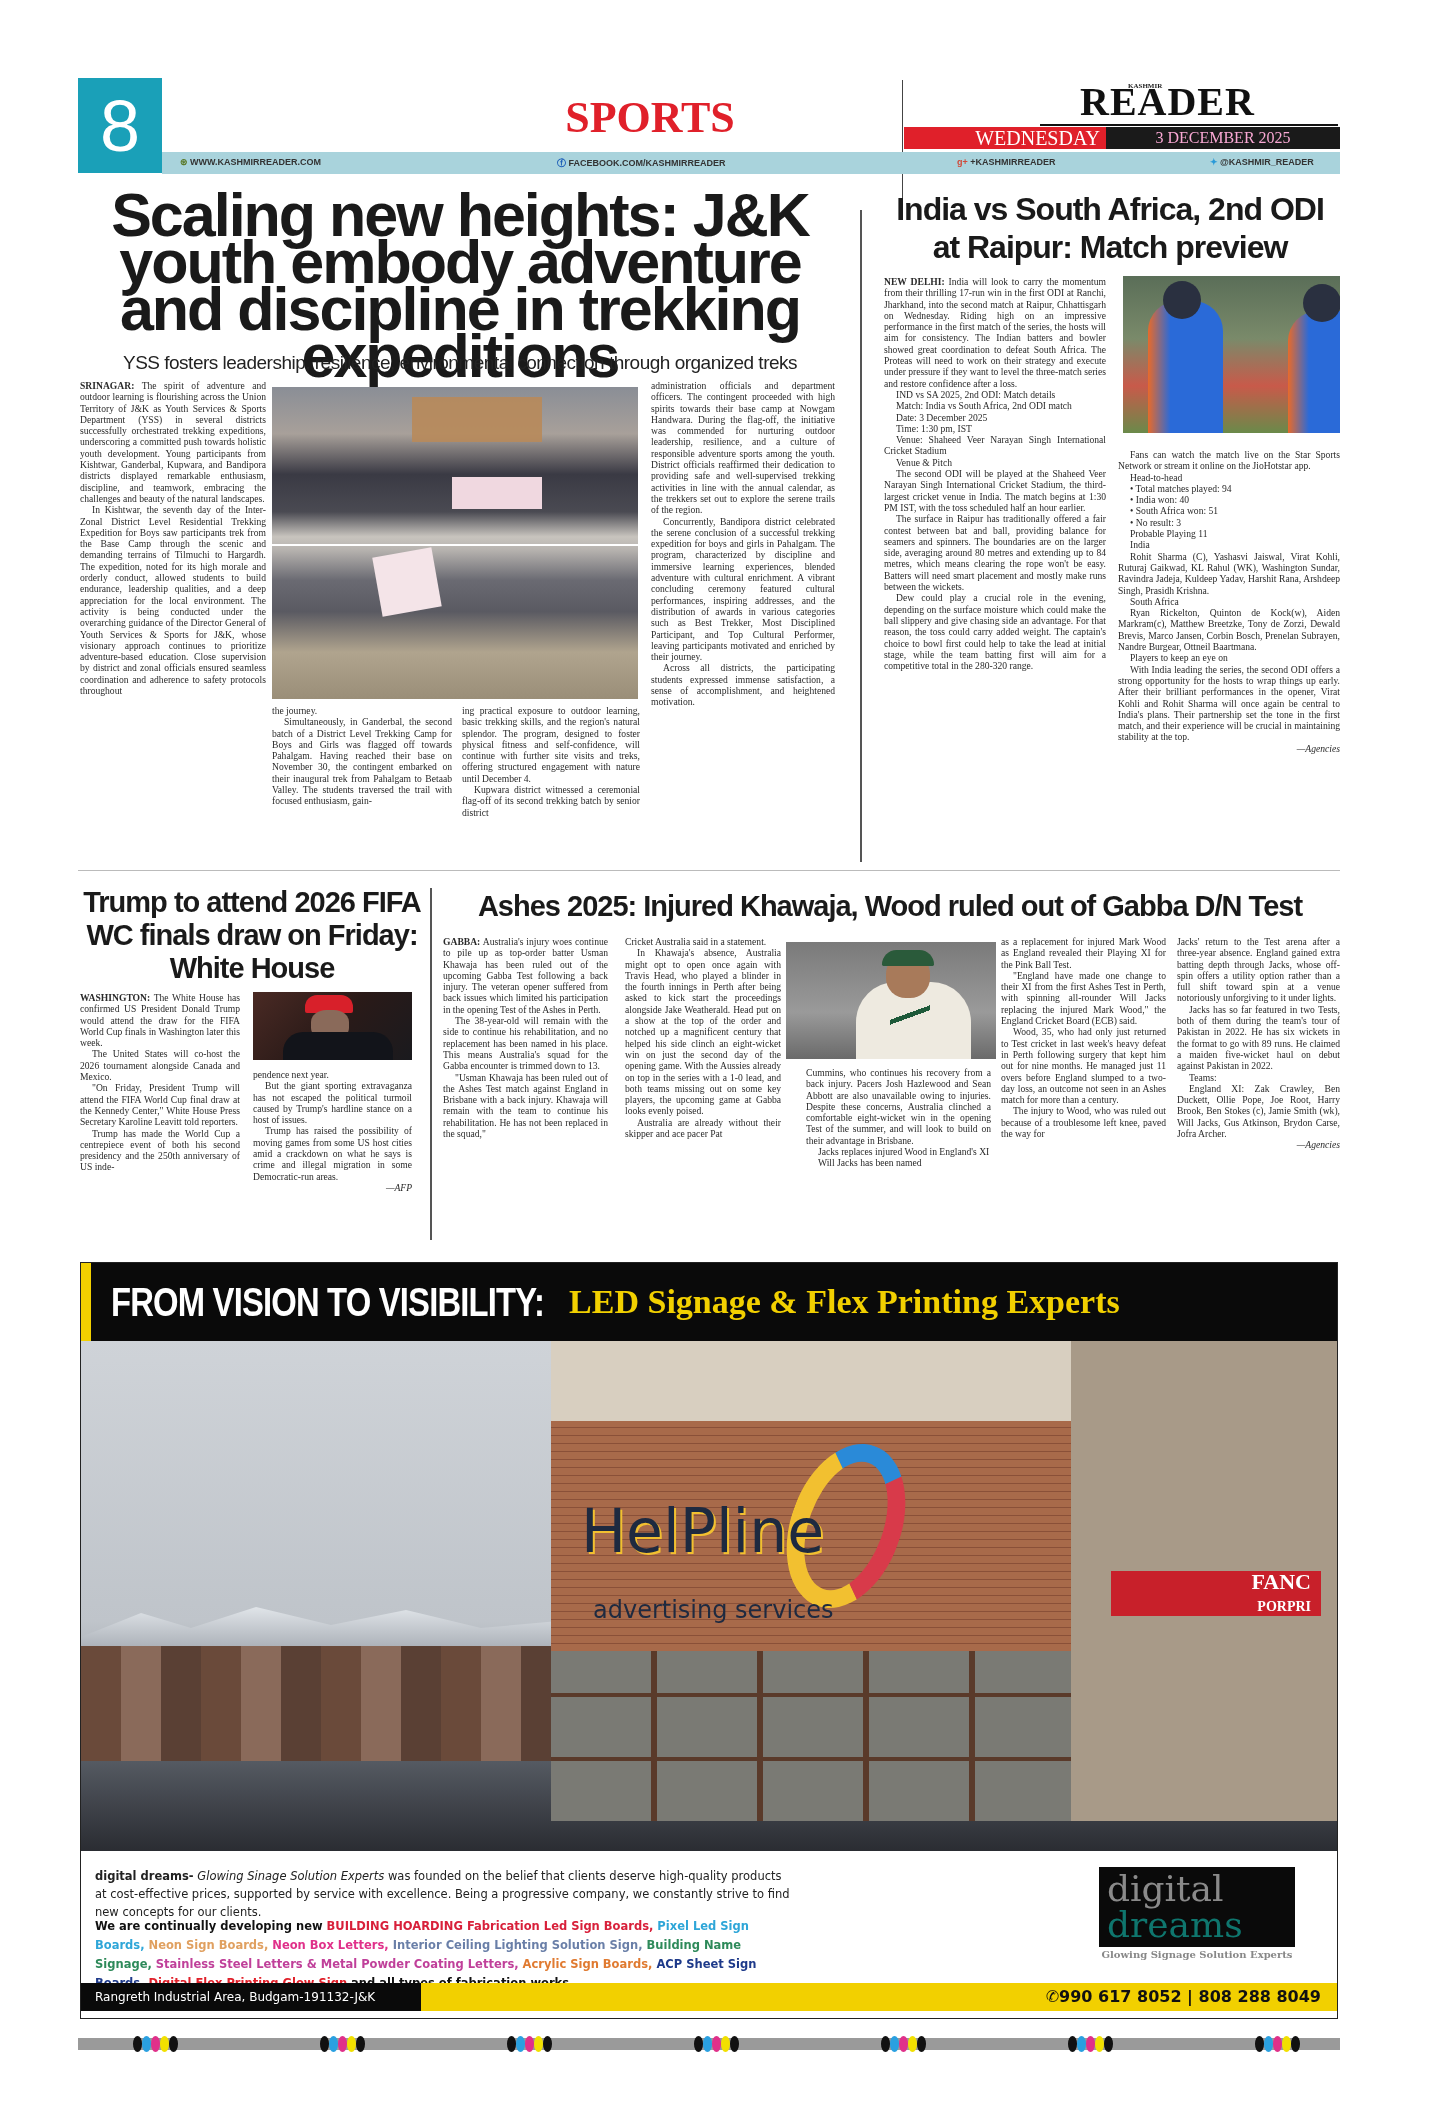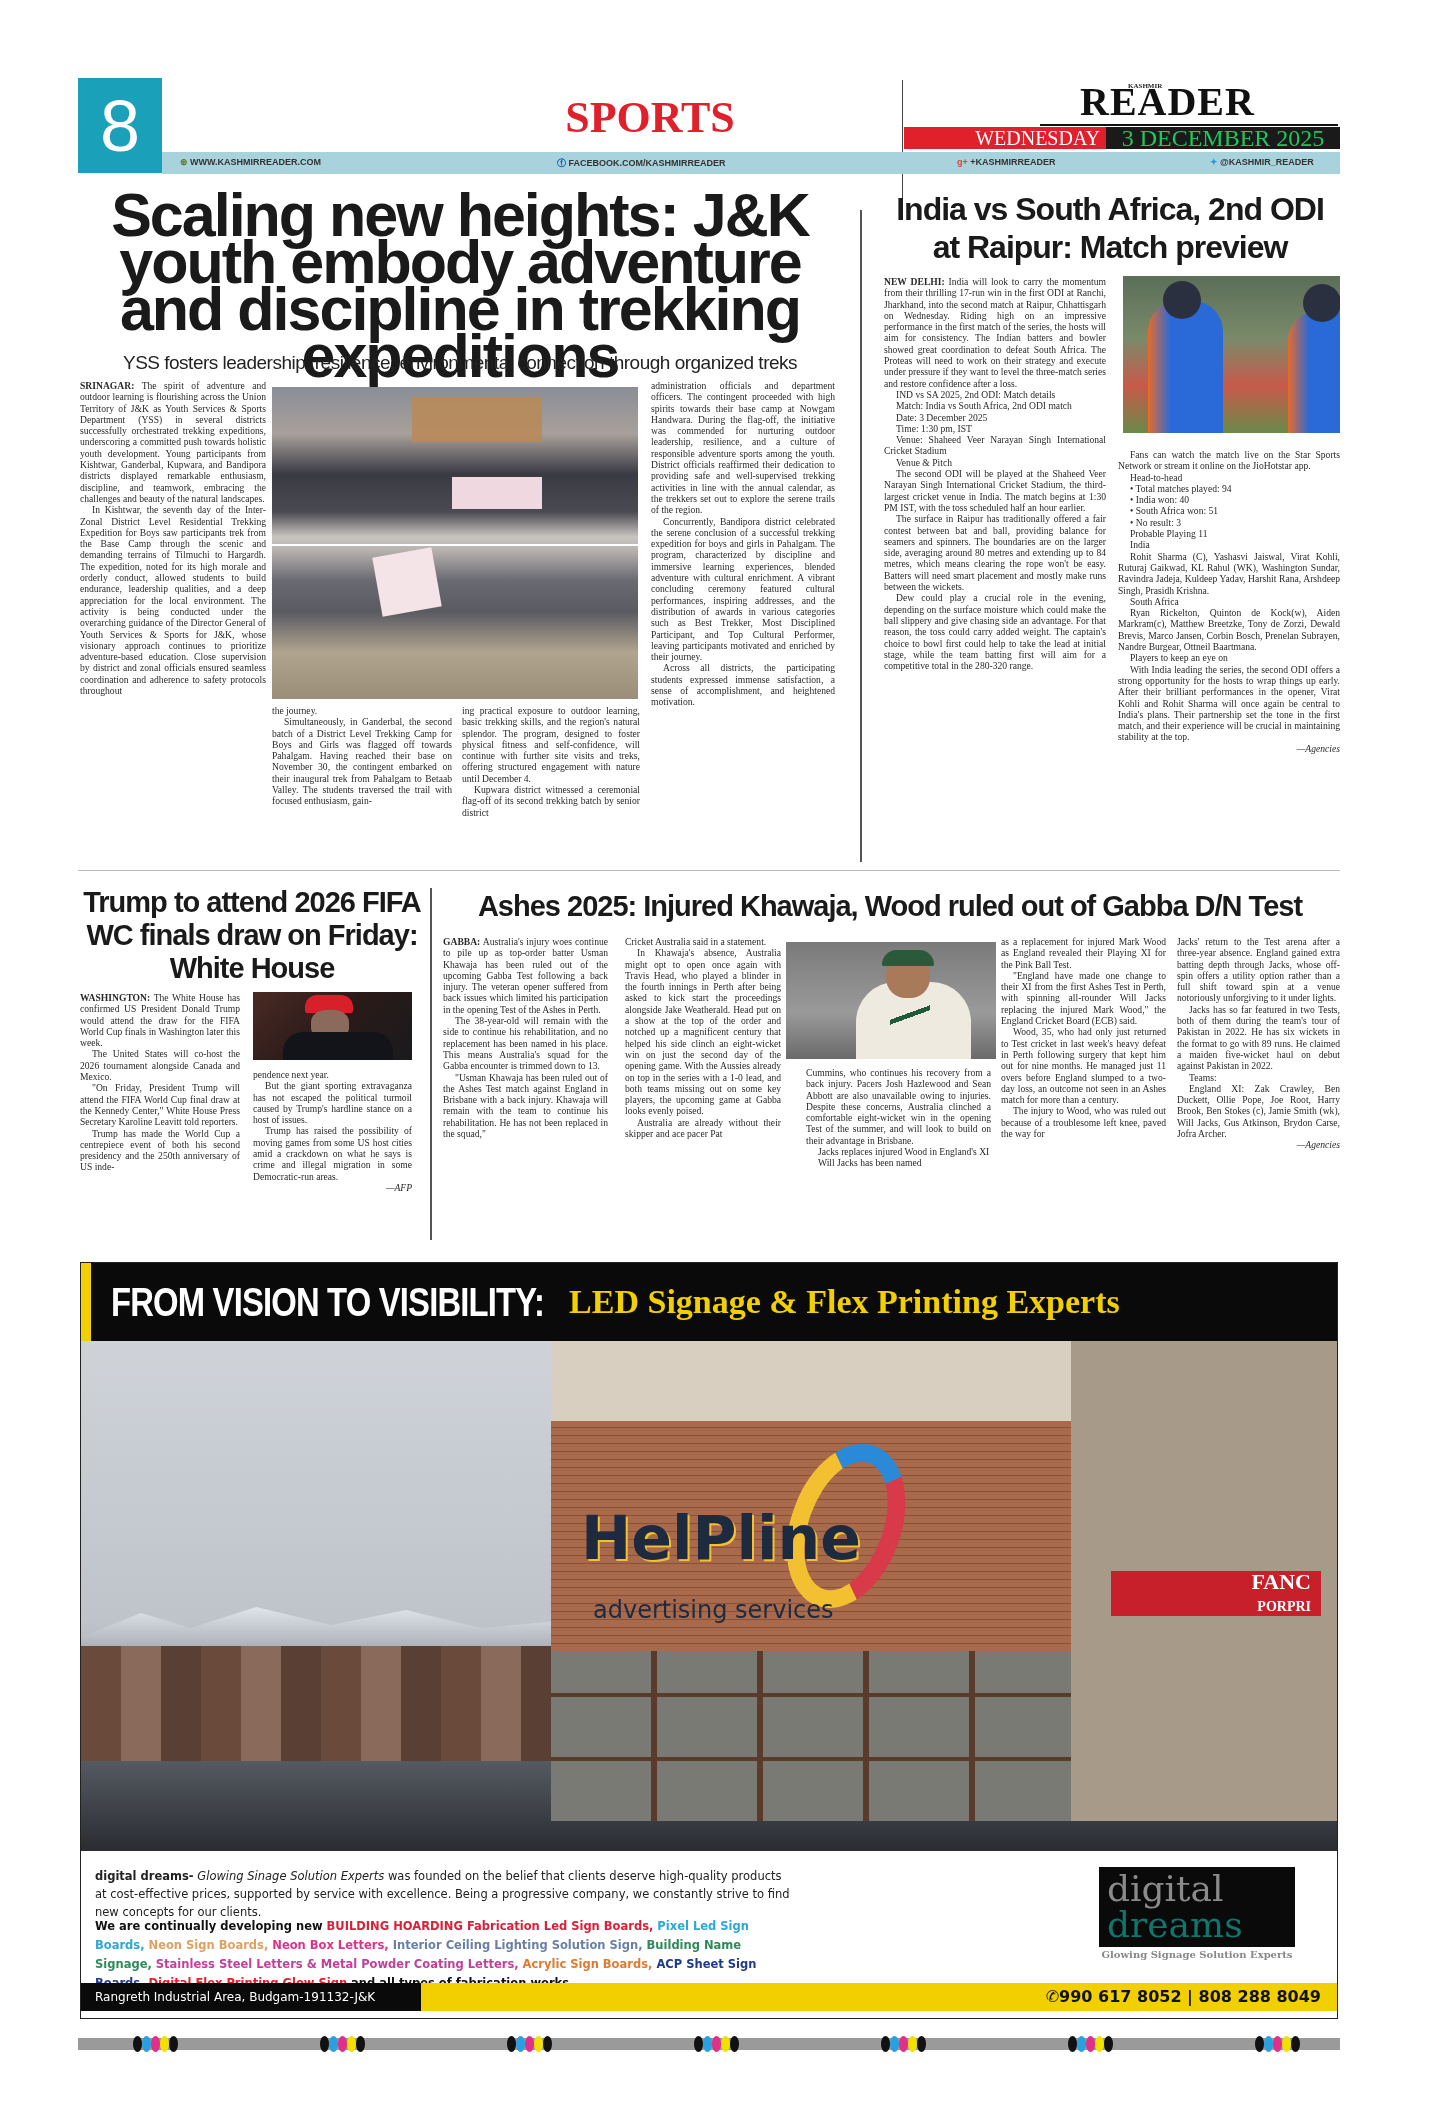--- a/index.html
+++ b/index.html
@@ -22,21 +22,21 @@
 </div>
 <div class="abs" style="left:540px;top:92px;width:220px;text-align:center;font-family:'Liberation Serif',serif;font-weight:bold;font-size:44px;color:#e0202a;">SPORTS</div>
 <div class="abs" style="left:902px;top:80px;width:1px;height:122px;background:#444"></div>
 <div class="abs" style="left:1070px;top:80px;width:270px;height:40px;">
   <span style="position:absolute;left:58px;top:2px;font-family:'Liberation Serif',serif;font-size:7px;font-weight:bold;">KASHMIR</span>
   <span style="position:absolute;left:10px;top:-2px;font-family:'Liberation Serif',serif;font-weight:bold;font-size:40px;letter-spacing:1px;color:#111;">READER</span>
 </div>
 <div class="abs" style="left:1040px;top:124px;width:298px;height:2px;background:#111"></div>
 <div class="abs" style="left:904px;top:127px;width:436px;height:22px;display:flex;">
   <div style="background:#e0202a;color:#fff;width:202px;text-align:right;padding-right:6px;font-family:'Liberation Serif',serif;font-size:20px;line-height:22px;">WEDNESDAY</div>
-  <div style="background:#1a1a1a;color:#22c55e;flex:1;text-align:center;font-family:'Liberation Serif',serif;font-size:24px;line-height:22px;">3 DECEMBER 2025</div>
+  <div style="background:#1a1a1a;color:#f9a8d4;flex:1;text-align:center;font-family:'Liberation Serif',serif;font-size:16px;line-height:22px;">3 DECEMBER 2025</div>
 </div>
 <div class="abs" style="left:162px;top:152px;width:1178px;height:22px;background:#a9d3dc;font-family:'Liberation Sans',sans-serif;font-size:9px;font-weight:bold;color:#333;">
   <span class="abs" style="left:18px;top:5px;"><span style="color:#5a7a2a">⊛</span> <span>WWW.KASHMIRREADER.COM</span></span>
   <span class="abs" style="left:395px;top:5px;"><span style="color:#1a5cb8">ⓕ</span> <span>FACEBOOK.COM/KASHMIRREADER</span></span>
   <span class="abs" style="left:795px;top:5px;"><span style="color:#d04a3a">g+</span> <span>+KASHMIRREADER</span></span>
   <span class="abs" style="left:1048px;top:5px;"><span style="color:#2a9ad8">✦</span> <span>@KASHMIR_READER</span></span>
 </div>
 
 <div class="abs hl" style="left:80px;top:192px;width:760px;font-size:61px;line-height:47px;letter-spacing:-2px;">Scaling new heights: J&amp;K youth embody adventure and discipline in trekking expeditions</div>
 <div class="abs" style="left:90px;top:352px;width:740px;text-align:center;font-family:'Liberation Sans',sans-serif;font-size:19px;color:#222;letter-spacing:-0.5px;">YSS fosters leadership, resilience, environmental connection through organized treks</div>
@@ -167,21 +167,21 @@
     <span style="color:#fff;font-family:'Liberation Sans',sans-serif;font-weight:bold;font-size:40px;letter-spacing:-1px;transform:scaleX(0.82);transform-origin:left;display:inline-block;white-space:nowrap;margin-right:-70px;">FROM VISION TO VISIBILITY:</span>
     <span style="color:#f2d000;font-family:'Liberation Serif',serif;font-weight:bold;font-size:34px;white-space:nowrap;">LED Signage &amp; Flex Printing Experts</span>
   </div>
   <div style="position:absolute;left:0;top:78px;width:1256px;height:510px;overflow:hidden;background:linear-gradient(180deg,#cfd3d8 0%,#bfc4ca 55%,#5a5e66 100%);">
     <div style="position:absolute;left:0;top:260px;width:500px;height:60px;background:linear-gradient(180deg,#e8ecf0,#9aa0a8);clip-path:polygon(0 60%,12% 20%,22% 45%,35% 10%,50% 40%,65% 15%,80% 45%,100% 30%,100% 100%,0 100%)"></div>
     <div style="position:absolute;left:0;top:305px;width:500px;height:120px;background:repeating-linear-gradient(90deg,#6a4a3a 0 40px,#8a6a5a 40px 80px,#5a4034 80px 120px);"></div>
     <div style="position:absolute;left:0;top:420px;width:1256px;height:90px;background:linear-gradient(180deg,#555a62,#2a2c32);"></div>
     <div style="position:absolute;left:470px;top:0;width:520px;height:480px;background:#d8cfc0;">
       <div style="position:absolute;left:0;top:80px;width:520px;height:230px;background:repeating-linear-gradient(0deg,#a86a4a 0 7px,#8a5038 7px 8px);"></div>
       <div style="position:absolute;left:240px;top:100px;width:110px;height:170px;border-radius:50%;border:18px solid;border-color:#2a8ad8 #d83a4a #f2c030 #f2c030;transform:rotate(20deg)"></div>
-      <div style="position:absolute;left:30px;top:162px;font-family:'DejaVu Sans',sans-serif;font-weight:bold;font-size:60px;color:#1e2a40;text-shadow:2px 2px 0 #f2c030;">HelPline</div>
+      <div style="position:absolute;left:30px;top:155px;font-family:'DejaVu Sans',sans-serif;font-weight:normal;font-size:60px;color:#1e2a40;text-shadow:2px 2px 0 #f2c030;">HelPline</div>
       <div style="position:absolute;left:42px;top:255px;font-family:'DejaVu Sans',sans-serif;font-size:24px;color:#1e2a40;">advertising services</div>
       <div style="position:absolute;left:0;top:310px;width:520px;height:170px;background:repeating-linear-gradient(90deg,transparent 0 100px,#5a3a2a 100px 106px),repeating-linear-gradient(0deg,transparent 0 60px,#5a3a2a 60px 64px),#7a7a74;"></div>
     </div>
     <div style="position:absolute;left:990px;top:0;width:266px;height:480px;background:#a89a88;">
       <div style="position:absolute;left:40px;top:230px;width:210px;height:45px;background:#c8202a;color:#fff;font-family:'Liberation Serif',serif;font-weight:bold;font-size:22px;text-align:right;padding-right:10px;line-height:22px;"><span>FANC</span><br><span style="font-size:14px;">PORPRI</span></div>
     </div>
   </div>
   <div style="position:absolute;left:14px;top:604px;width:700px;font-family:'DejaVu Sans',sans-serif;font-size:11.5px;line-height:18px;color:#222;">
     <b>digital dreams-</b> <i>Glowing Sinage Solution Experts</i> <span>was founded on the belief that clients deserve high-quality products at cost-effective prices, supported by service with excellence. Being a progressive company, we constantly strive to find new concepts for our clients.</span>
   </div>

